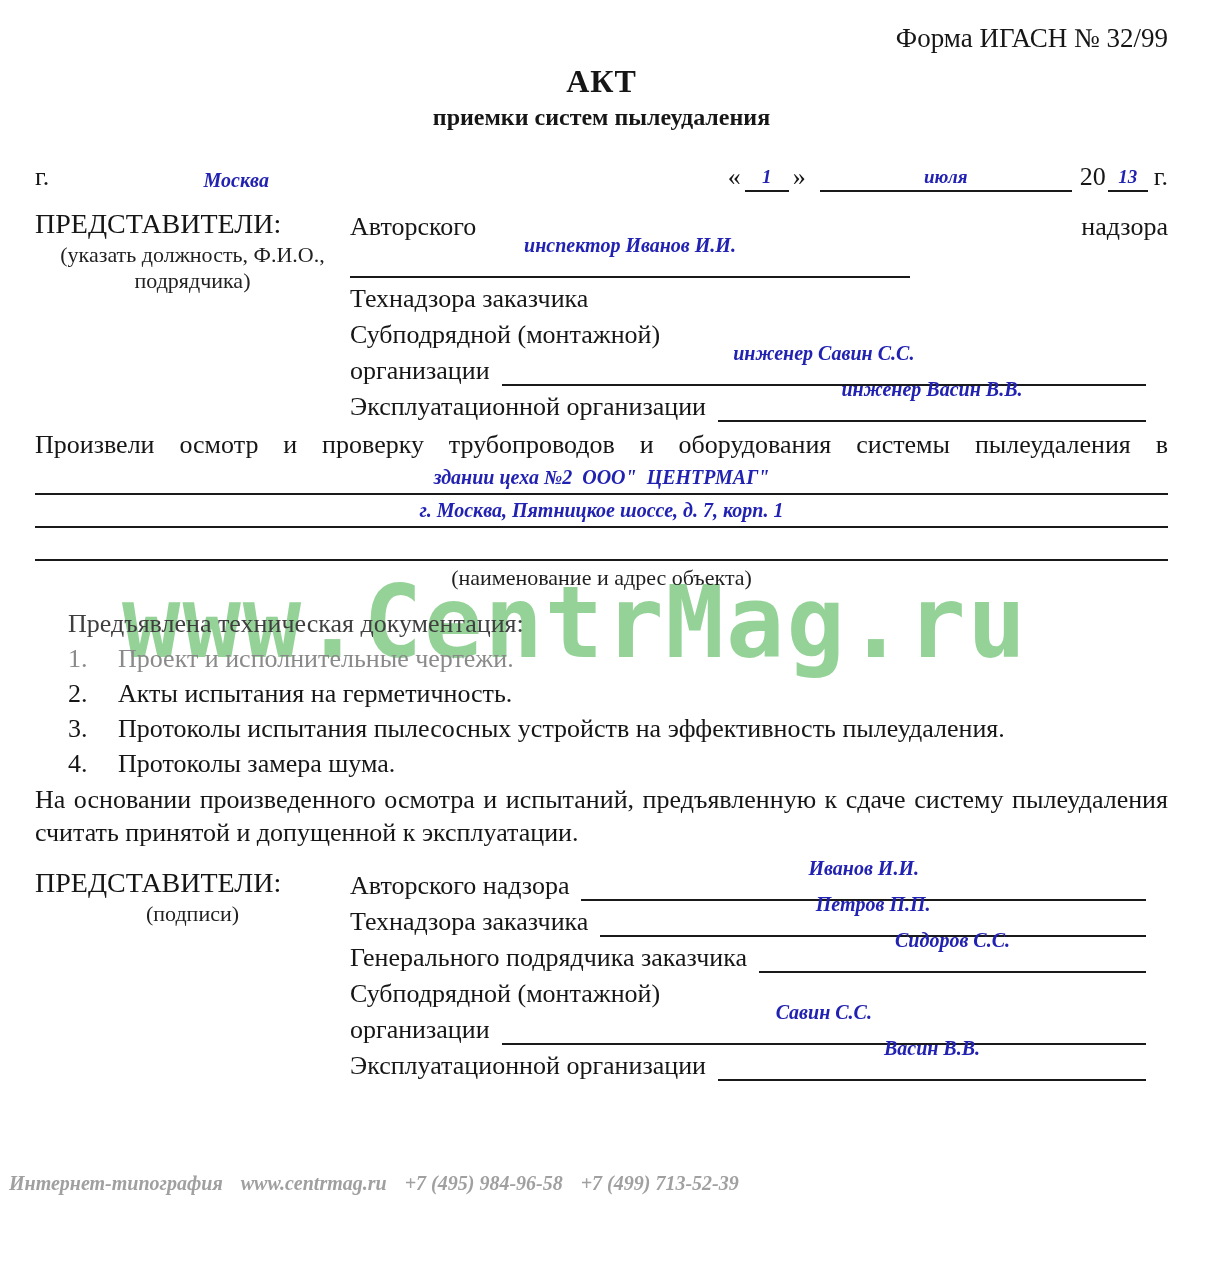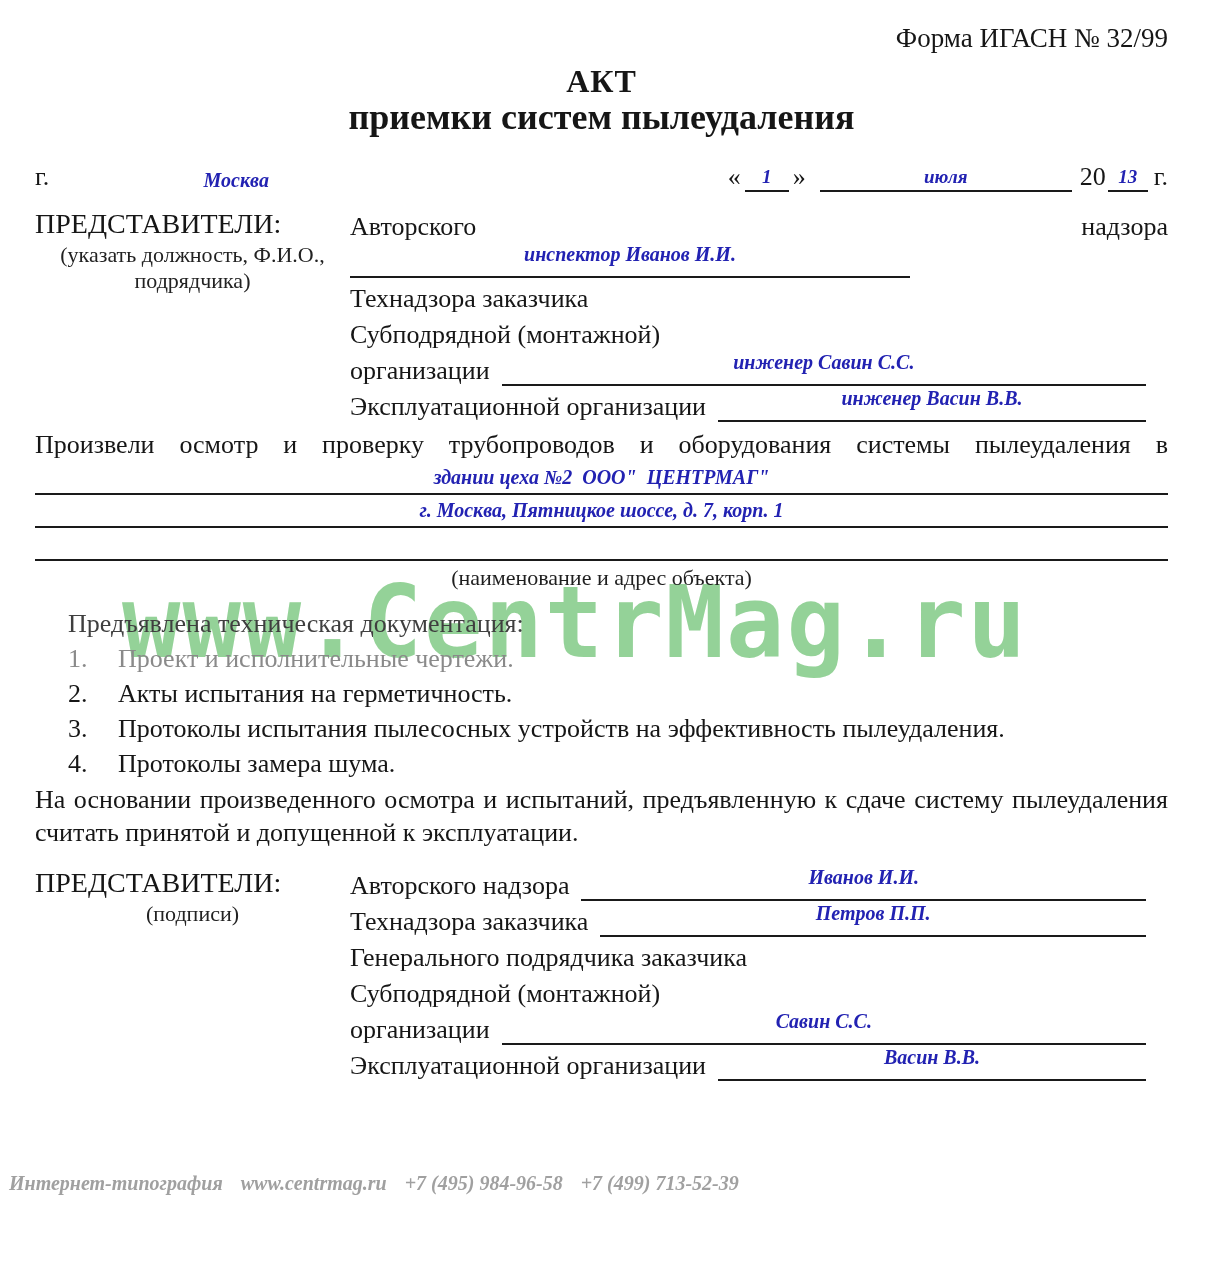--- a/index.html
+++ b/index.html
@@ -20,42 +20,42 @@
     color:#8ccf90; opacity:.92;
     white-space:nowrap;
     transform:scaleY(1.02);
   }
   .content { position:relative; z-index:1; padding:22px 38px 0 35px; }
 
   .form-number { text-align:right; font-size:27px; line-height:32px; }
 
   .title-block { margin-top:8px; text-align:center; }
   .title-main { font-size:32px; font-weight:bold; line-height:38px; letter-spacing:1px; }
-  .title-sub  { font-size:36px; font-weight:bold; line-height:34px; }
+  .title-sub  { font-size:24px; font-weight:bold; line-height:34px; }
 
   .city-date-row { display:flex; align-items:flex-end; margin-top:22px; height:36px; font-size:26px; }
   .city-value { margin-left:82px; width:210px; text-align:center; }
   .blue-fill { color:#2222b2; font-weight:bold; font-style:italic; }
   .date-group { margin-left:auto; display:flex; align-items:flex-end; white-space:nowrap; }
   .u-line { display:inline-flex; align-items:flex-end; justify-content:center; border-bottom:2px solid #1a1a1a; }
   .day-line  { width:44px;  font-size:19px; padding-bottom:2px; margin:0 4px; }
   .month-line{ width:252px; font-size:19px; padding-bottom:2px; margin:0 8px 0 14px; }
   .year-line { width:40px;  font-size:19px; padding-bottom:2px; margin:0 6px 0 2px; }
 
   .rep-block { display:flex; margin-top:14px; }
   .rep-left { width:315px; flex:0 0 315px; }
   .rep-left .heading { font-size:28px; line-height:36px; }
   .rep-left .note { font-size:22px; line-height:26px; text-align:center; color:#222; }
   .rep-right { flex:1; }
   .rep-row { display:flex; align-items:flex-end; height:36px; font-size:26px; }
   .rep-row .lbl { white-space:nowrap; padding-right:12px; }
   .rep-row .sig-line {
     flex:1; border-bottom:2px solid #1a1a1a;
     display:flex; align-items:flex-start; justify-content:center;
-    font-size:20px; padding-bottom:10px; margin-right:22px;
+    font-size:20px; padding-bottom:19px; margin-right:22px;
   }
   .rep-row.spread { justify-content:space-between; }
   .rep-row .lbl-right { white-space:nowrap; }
   .line-only { padding-left:0; }
   .line-only .sig-line { flex:0 0 560px; margin-right:0; }
 
   .paragraph {
     margin-top:6px; font-size:26px; line-height:34px;
     text-align:justify;
   }
@@ -196,20 +196,23 @@
             </span>
         </div>
         <div class="rep-row">
           <span class="lbl">Технадзора заказчика</span>
           <span class="sig-line">
               <span class="blue-fill">Петров П.П.</span>
             </span>
         </div>
         <div class="rep-row">
           <span class="lbl">Генерального подрядчика заказчика</span>
+          <span class="sig-line">
+              <span class="blue-fill">Сидоров С.С.</span>
+            </span>
         </div>
         <div class="rep-row">
           <span class="lbl">Субподрядной (монтажной)</span>
         </div>
         <div class="rep-row">
           <span class="lbl">организации</span>
           <span class="sig-line">
               <span class="blue-fill">Савин С.С.</span>
             </span>
         </div>

